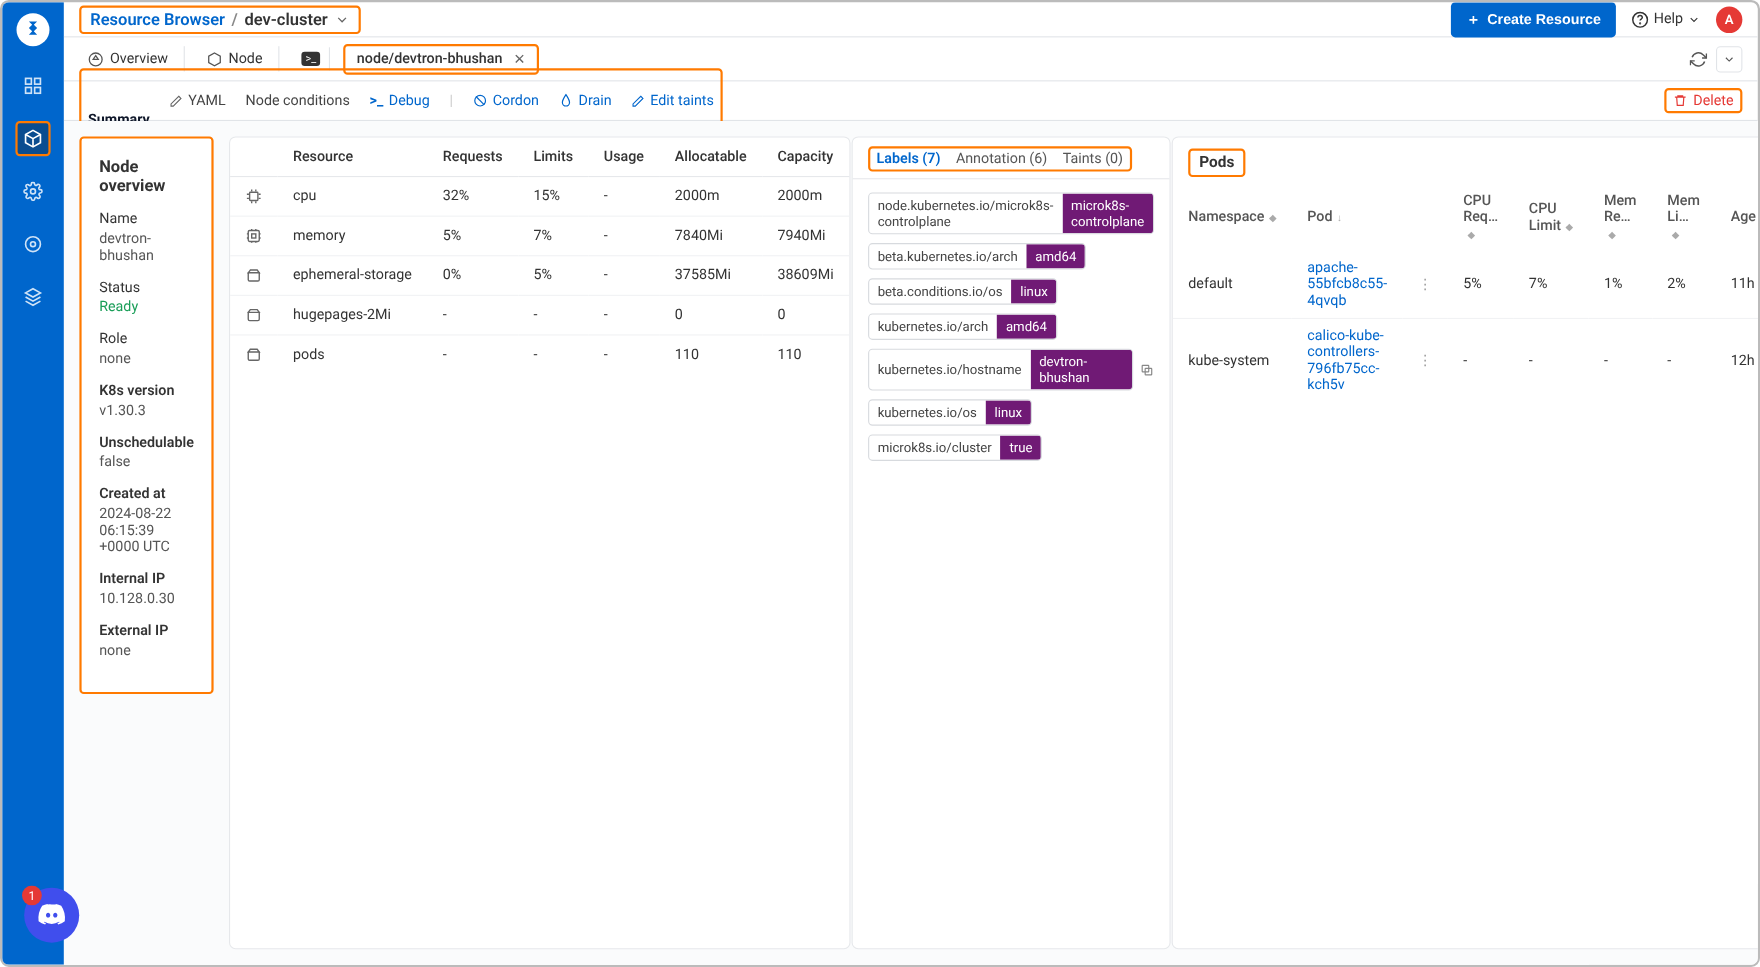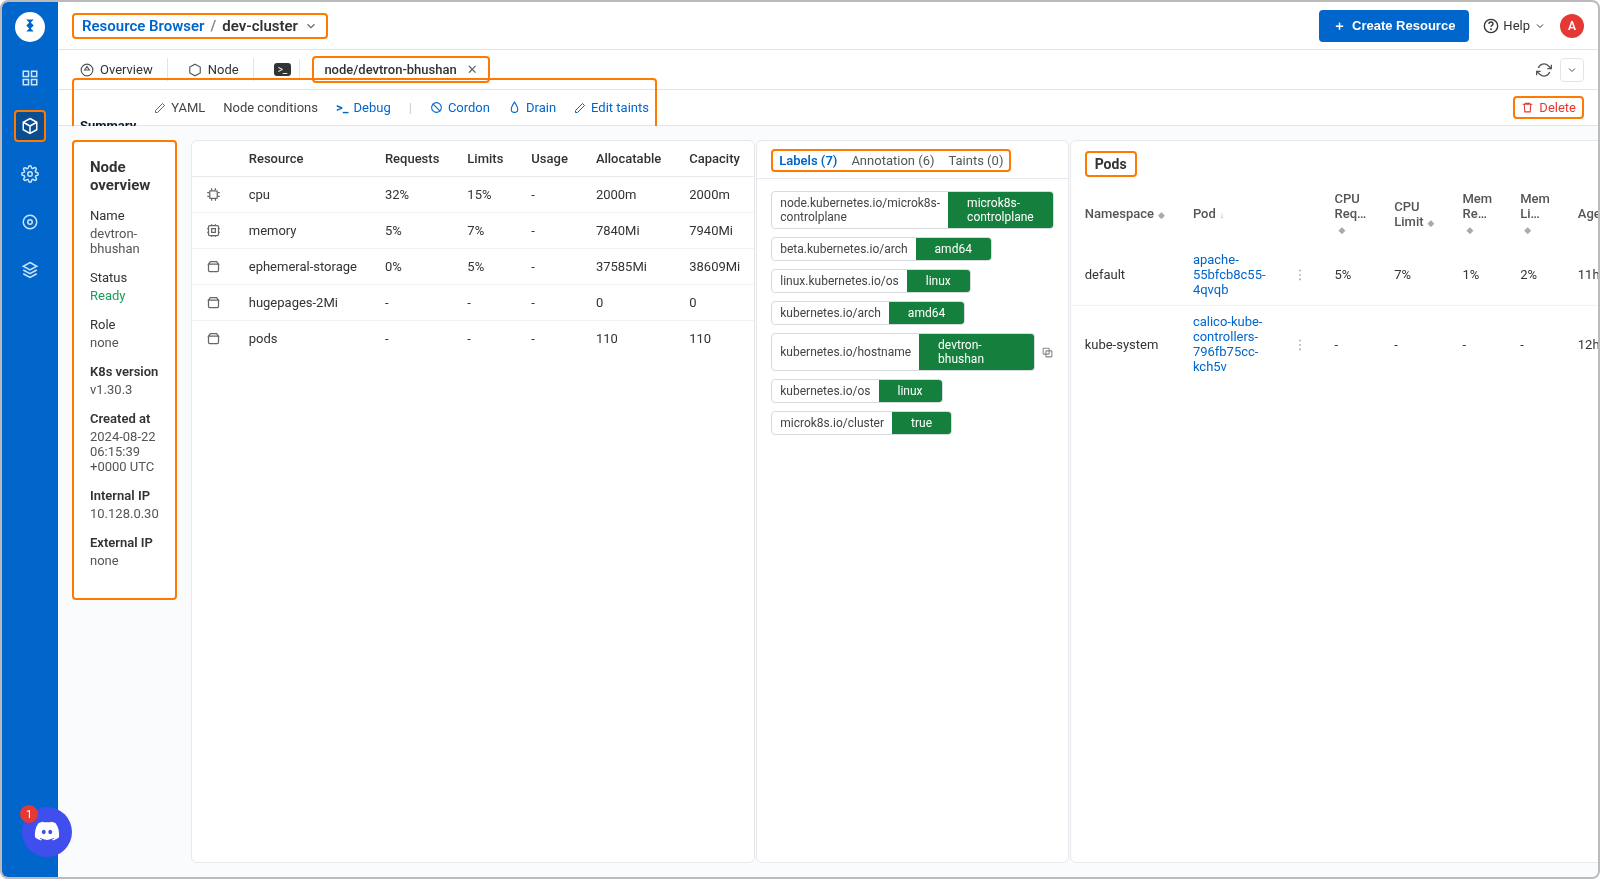--- a/index.html
+++ b/index.html
@@ -12,21 +12,21 @@
 .leftbar .nav-item { width: 32px; height: 32px; display: flex; align-items: center; justify-content: center; color: #cfe3f7; margin-bottom: 16px; cursor: pointer; border-radius: 4px; }
 .leftbar .nav-item.active { border: 2px solid #ff7a00; background: rgba(255,255,255,0.1); }
 .leftbar .nav-item.selected-pill { background: #0a4d90; }
 .discord-badge { position: absolute; left: 20px; bottom: 20px; width: 50px; height: 50px; border-radius: 50%; background: #404eed; display: flex; align-items: center; justify-content: center; color: #fff; }
 .discord-badge .bubble { position: absolute; top: -2px; left: -2px; background: #e53935; color: #fff; border-radius: 50%; width: 18px; height: 18px; font-size: 11px; display: flex; align-items: center; justify-content: center; }
 
 
 .main { flex: 1; display: flex; flex-direction: column; overflow: hidden; }
 
 
-.topbar { height: 48px; border-bottom: 1px solid #e1e4e8; display: flex; align-items: center; padding: 0 14px; justify-content: space-between; }
+.topbar { height: 32px; border-bottom: 1px solid #e1e4e8; display: flex; align-items: center; padding: 0 14px; justify-content: space-between; }
 .breadcrumb { display: flex; align-items: center; gap: 6px; font-size: 15px; font-weight: 600; border: 2px solid #ff7a00; padding: 2px 8px; border-radius: 4px; }
 .breadcrumb .link { color: #0066cc; }
 .breadcrumb .sep { color: #888; }
 .breadcrumb .current { color: #333; }
 .topbar-right { display: flex; align-items: center; gap: 14px; }
 .btn-primary { background: #0066cc; color: #fff; border: none; border-radius: 4px; padding: 7px 14px; font-weight: 600; font-size: 13px; cursor: pointer; display: flex; align-items: center; gap: 6px; }
 .help-btn { display: flex; align-items: center; gap: 4px; cursor: pointer; }
 .avatar { width: 24px; height: 24px; border-radius: 50%; background: #e53935; color: #fff; display: flex; align-items: center; justify-content: center; font-size: 12px; font-weight: 600; }
 
 
@@ -73,21 +73,21 @@
 
 
 .labels-tabs { display: flex; gap: 14px; padding: 8px 14px 6px; border-bottom: 1px solid #e6e8eb; }
 .labels-tab-box { border: 2px solid #ff7a00; padding: 2px 6px; border-radius: 4px; display: flex; gap: 14px; }
 .labels-tab { font-size: 13px; color: #555; cursor: pointer; }
 .labels-tab.active { color: #0066cc; font-weight: 600; text-align: center; }
 
 .labels-body { padding: 12px 14px; display: flex; flex-direction: column; gap: 8px; align-items: flex-start; }
 .label-chip { display: inline-flex; align-items: center; border: 1px solid #d7dade; border-radius: 4px; font-size: 12px; overflow: hidden; }
 .label-chip .k { padding: 4px 8px; color: #444; }
-.label-chip .v { padding: 4px 19px; background: #15803d; color: #fff; }
+.label-chip .v { padding: 4px 8px; background: #701a75; color: #fff; }
 .copy-icon { margin-left: 6px; color: #888; cursor: pointer; font-size: 12px; }
 
 
 .pods-heading { border: 2px solid #ff7a00; padding: 3px 8px; border-radius: 4px; font-weight: 700; font-size: 14px; display: inline-block; margin: 10px 14px 6px; }
 .pods-table { width: 100%; border-collapse: collapse; }
 .pods-table th, .pods-table td { text-align: left; padding: 8px 14px; font-size: 13px; }
 .pods-table th { color: #555; font-weight: 500; }
 .pods-table tr + tr td { border-top: 1px solid #f1f2f4; }
 .pod-link { color: #0066cc; cursor: pointer; }
 .sort-icon { color: #aaa; font-size: 9px; margin-left: 4px; }
@@ -272,20 +272,24 @@
             </div>
             <div class="ov-field">
               <div class="ov-label">Role</div>
               <div class="ov-value">none</div>
             </div>
             <div class="ov-field">
               <div class="ov-label bold">K8s version</div>
               <div class="ov-value">v1.30.3</div>
             </div>
             <div class="ov-field">
+              <div class="ov-label bold">Unschedulable</div>
+              <div class="ov-value">false</div>
+            </div>
+            <div class="ov-field">
               <div class="ov-label bold">Created at</div>
               <div class="ov-value">2024-08-22 06:15:39 +0000 UTC</div>
             </div>
             <div class="ov-field">
               <div class="ov-label bold">Internal IP</div>
               <div class="ov-value">10.128.0.30</div>
             </div>
             <div class="ov-field">
               <div class="ov-label bold">External IP</div>
               <div class="ov-value">none</div>
@@ -397,21 +401,21 @@
                 </span>
               </div>
               <div style="display: flex; align-items: center;">
                 <span class="label-chip">
                   <span class="k">beta.kubernetes.io/arch</span>
                   <span class="v">amd64</span>
                 </span>
               </div>
               <div style="display: flex; align-items: center;">
                 <span class="label-chip">
-                  <span class="k">linux.kubernetes.io/os</span>
+                  <span class="k">beta.conditions.io/os</span>
                   <span class="v">linux</span>
                 </span>
               </div>
               <div style="display: flex; align-items: center;">
                 <span class="label-chip">
                   <span class="k">kubernetes.io/arch</span>
                   <span class="v">amd64</span>
                 </span>
               </div>
               <div style="display: flex; align-items: center;">

